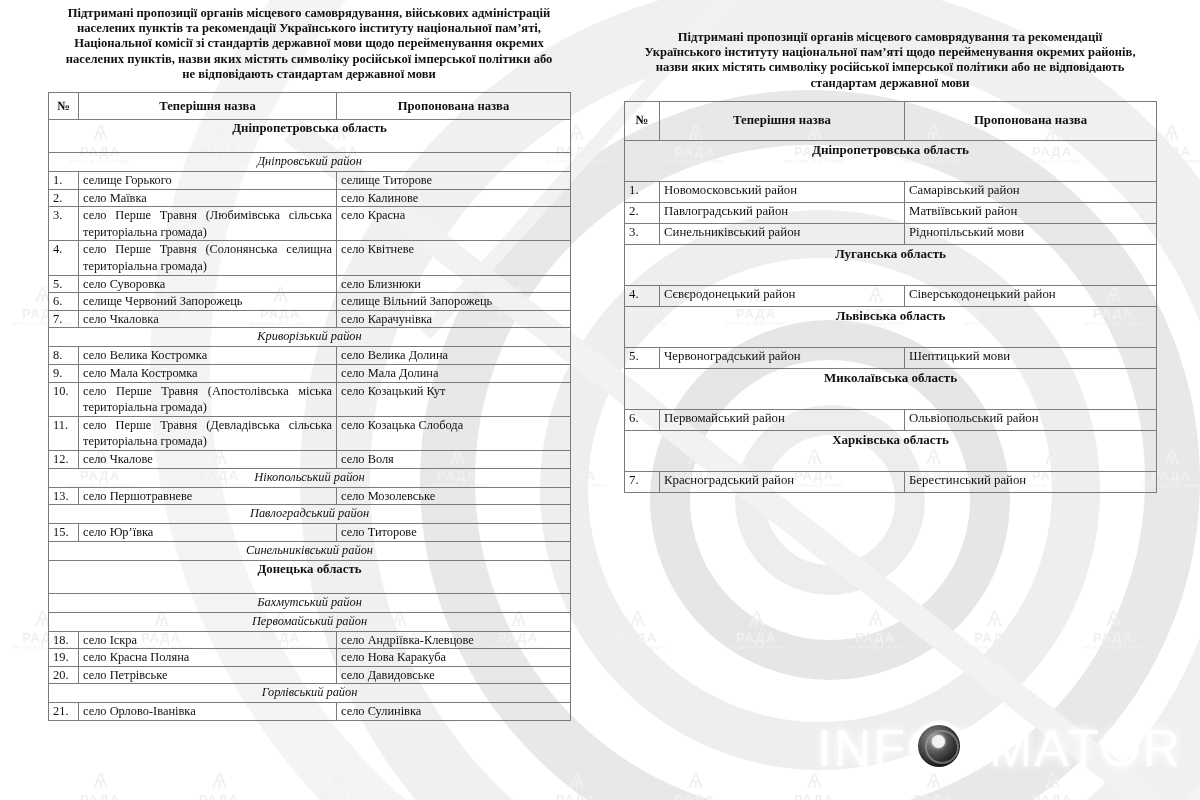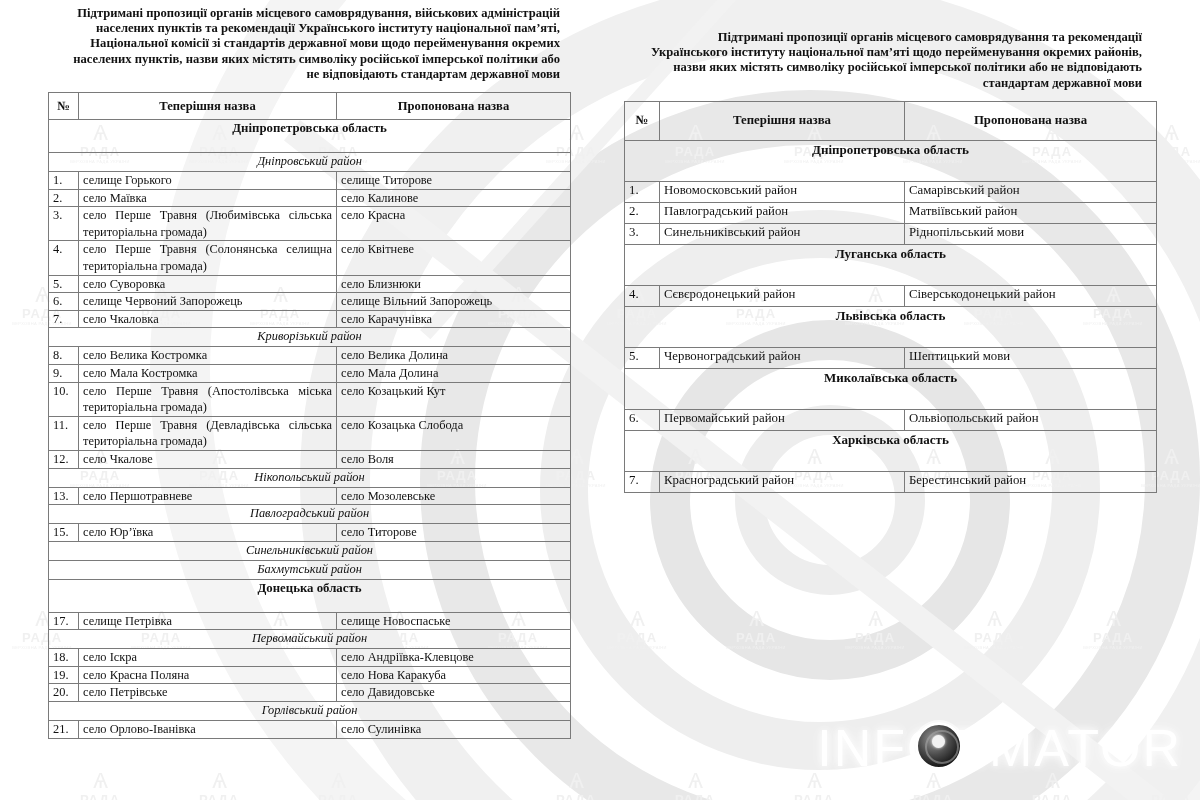--- a/index.html
+++ b/index.html
@@ -77,21 +77,21 @@
     z-index: 2;
     width: 1200px; height: 800px;
   }
 
   .panel { position: absolute; }
   #panel-left  { left: 48px;  top: 6px;  width: 522px; }
   #panel-right { left: 624px; top: 30px; width: 532px; }
 
   .doc-title {
     font-weight: bold;
-    text-align: right;
+    text-align: center;
     line-height: 15.2px;
     margin: 0 0 10px 0;
   }
   #panel-left .doc-title  { font-size: 12.6px; padding: 0 10px; }
   #panel-right .doc-title { font-size: 12.6px; padding: 0 14px; }
 
   table.reg {
     width: 100%;
     border-collapse: collapse;
     background: transparent;
@@ -576,29 +576,24 @@
           </tr>
           <tr>
             <td class="num">15.</td>
             <td class="name single">село Юр’ївка</td>
             <td class="name single">село Титорове</td>
           </tr>
           <tr>
             <td colspan="3" class="rayon">Синельниківський район</td>
           </tr>
           <tr>
+            <td colspan="3" class="oblast">Донецька область</td>
+          </tr>
+          <tr>
             <td colspan="3" class="rayon">Бахмутський район</td>
-          </tr>
-          <tr>
-            <td colspan="3" class="oblast">Донецька область</td>
-          </tr>
-          <tr>
-            <td class="num">17.</td>
-            <td class="name single">селище Петрівка</td>
-            <td class="name single">селище Новоспаське</td>
           </tr>
           <tr>
             <td colspan="3" class="rayon">Первомайський район</td>
           </tr>
           <tr>
             <td class="num">18.</td>
             <td class="name single">село Іскра</td>
             <td class="name single">село Андріївка-Клевцове</td>
           </tr>
           <tr>

